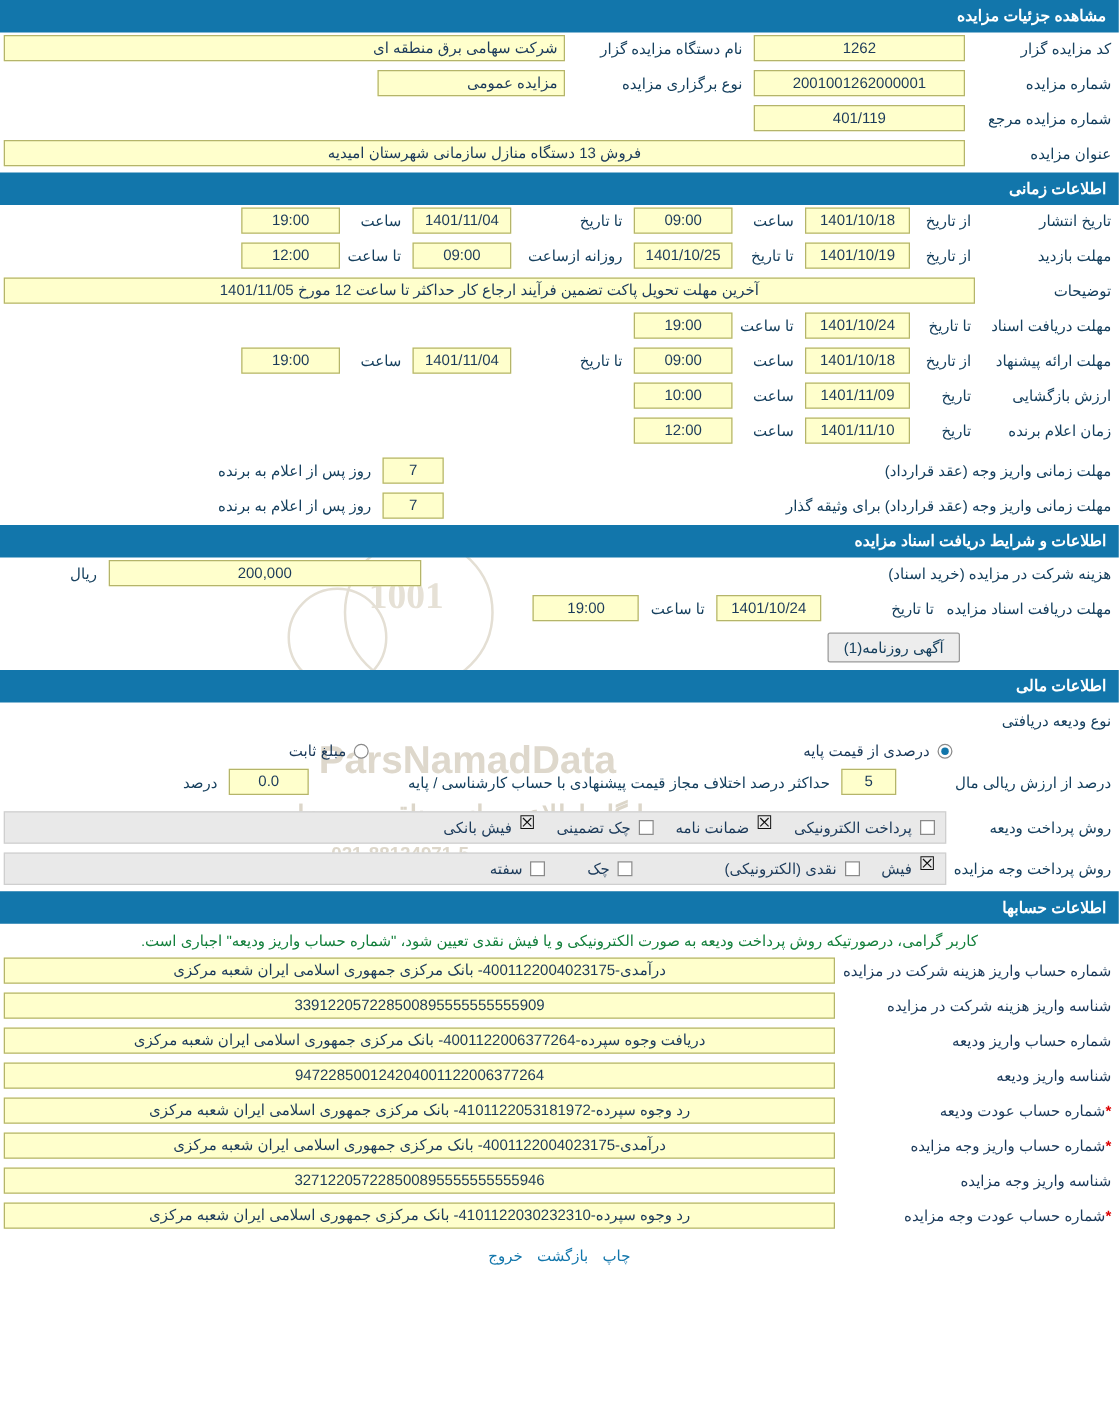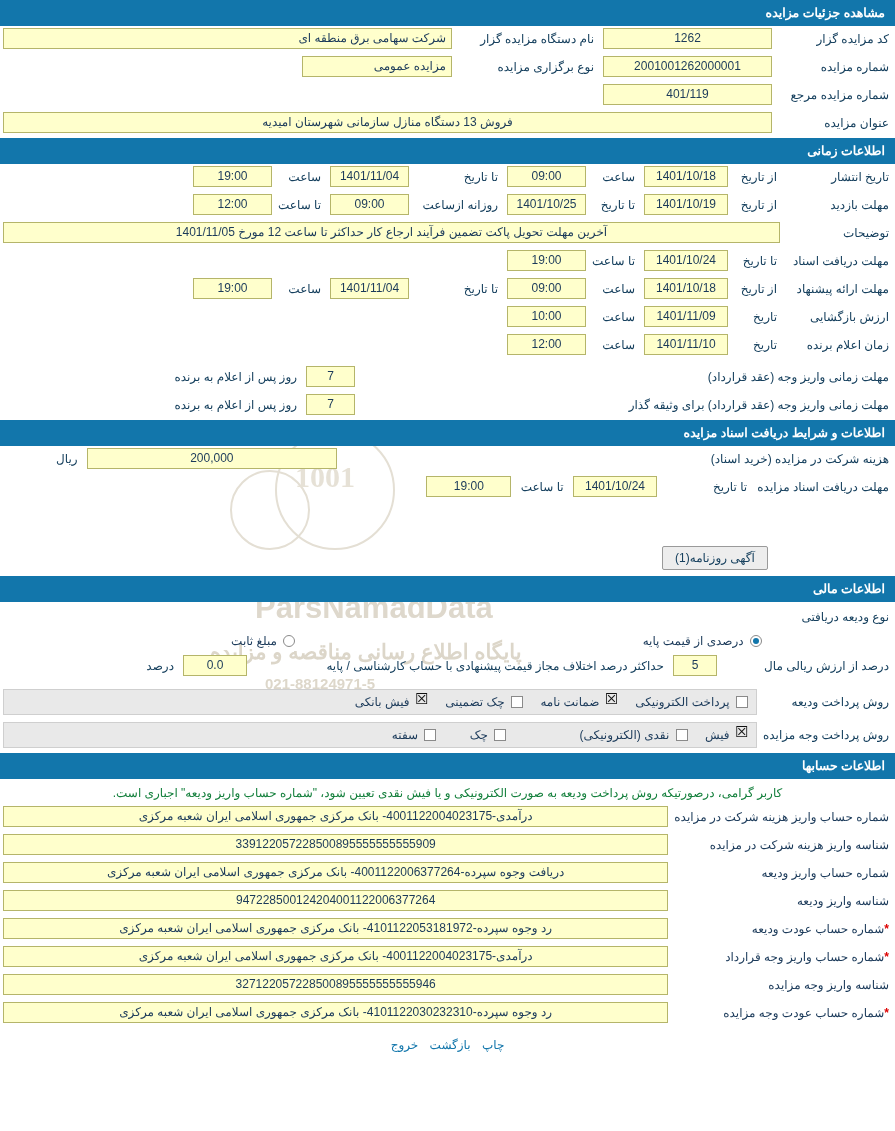--- a/index.html
+++ b/index.html
@@ -418,21 +418,21 @@
         <td style="width:90px">
               <span class="fld num">19:00</span>
             </td>
         <td style="width:420px"></td>
       </tr>
       <tr class="sep-row">
             <td colspan="6"></td>
           </tr>
       <tr>
         <td colspan="6" style="text-align:left; padding:4px 0 6px 0;">
-          <span style="display:inline-block; width:150px; text-align:center; margin-left:640px;margin-top:40px;">
+          <span style="display:inline-block; width:150px; text-align:center; margin-left:640px;">
             <span class="btn">آگهی روزنامه(1)</span>
           </span>
         </td>
       </tr>
     </tbody>
       </table>
   </div>
 
   <div class="bar">اطلاعات مالی</div>
   <div class="section">
@@ -592,21 +592,21 @@
         </td>
         <td>
               <span class="fld">رد وجوه سپرده-4101122053181972- بانک مرکزی جمهوری اسلامی ایران شعبه مرکزی</span>
             </td>
       </tr>
       <tr class="sep-row">
             <td colspan="2"></td>
           </tr>
       <tr>
         <td class="acc-lbl">
-          <span class="star">*</span><span>شماره حساب واریز وجه قرارداد</span>
+          <span class="star">*</span><span>شماره حساب واریز وجه مزایده</span>
         </td>
         <td>
               <span class="fld">درآمدی-4001122004023175- بانک مرکزی جمهوری اسلامی ایران شعبه مرکزی</span>
             </td>
       </tr>
       <tr class="sep-row">
             <td colspan="2"></td>
           </tr>
       <tr>
         <td class="acc-lbl">

